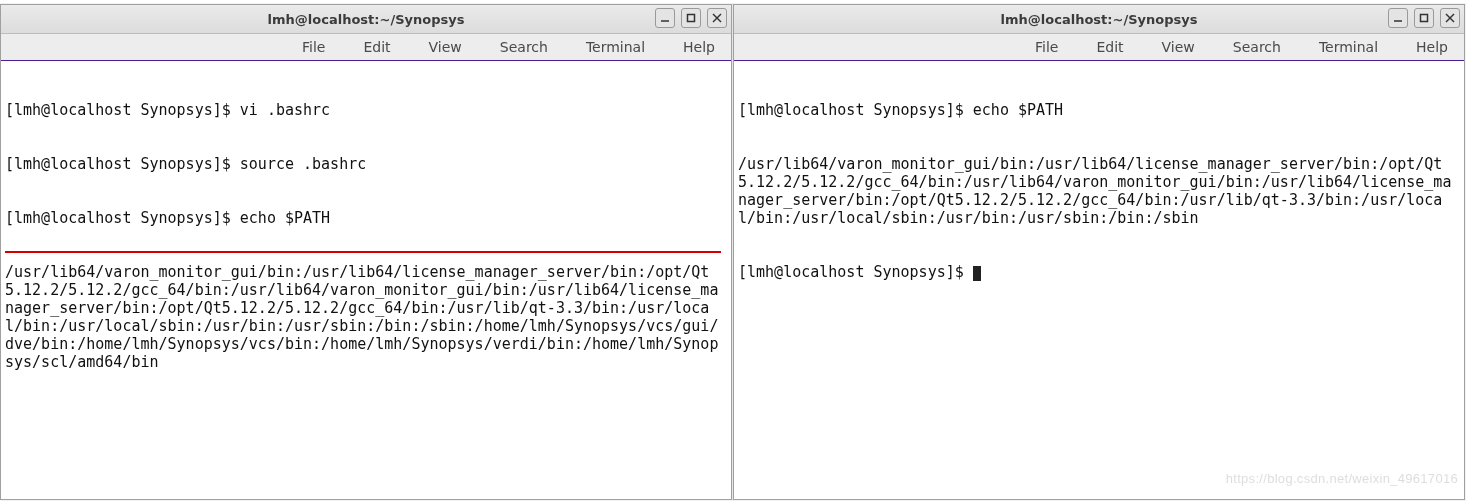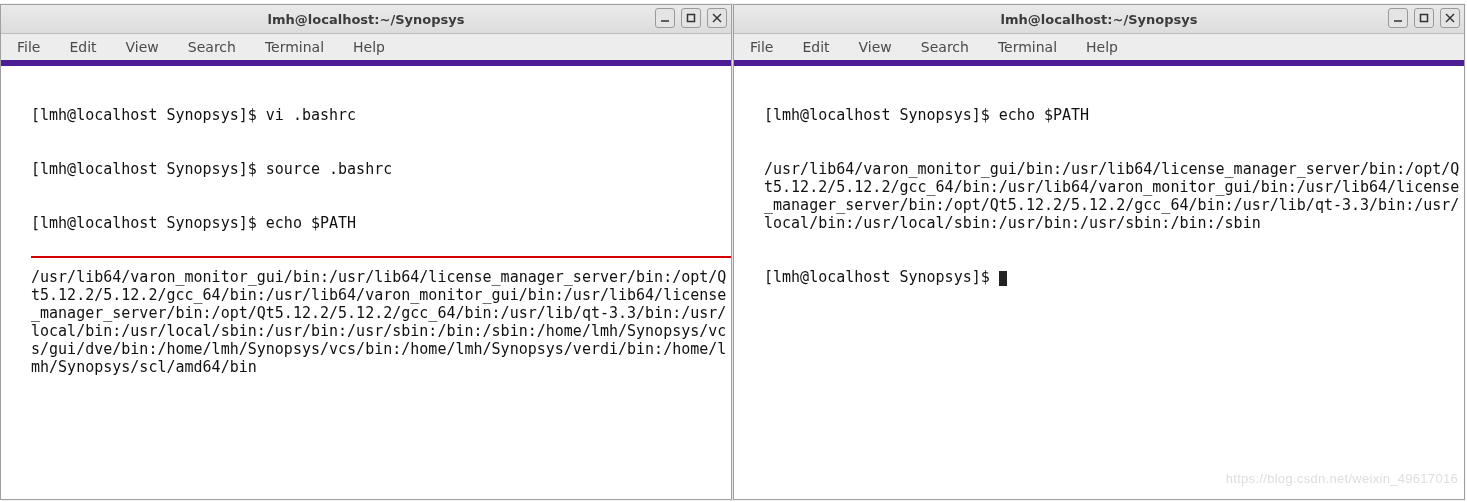--- a/index.html
+++ b/index.html
@@ -5,23 +5,23 @@
   html,body{margin:0;padding:0;font-family:sans-serif;background:#fff;width:1467px;height:502px;overflow:hidden;}
   .desk{position:relative;width:1467px;height:364px;}
   .win{position:absolute;border:1px solid #a0a0a0;box-shadow:0 0 0 1px rgba(0,0,0,.05);background:#fff;display:flex;flex-direction:column;}
   .win-left{left:0;top:4px;width:730px;height:494px;}
   .win-right{left:733px;top:4px;width:730px;height:494px;}
   .titlebar{height:28px;background:linear-gradient(#eaeaea,#dcdcdc);border-bottom:1px solid #bdbdbd;display:flex;align-items:center;font:600 13px/1 "DejaVu Sans",sans-serif;color:#3b3b3b;position:relative;}
   .titlebar .title{flex:1;text-align:center;}
   .titlebar .ctrls{position:absolute;right:4px;top:3px;display:flex;gap:6px;}
   .ctrl{width:18px;height:18px;border:1px solid #9a9a9a;border-radius:3px;background:#e4e4e4;display:flex;align-items:center;justify-content:center;font:11px/1 monospace;color:#333;cursor:pointer;}
   .ctrl svg{width:10px;height:10px;stroke:#333;stroke-width:1.5;fill:none;}
-  .menubar{height:26px;background:#ededed;border-bottom:6px solid #4c1d95;display:flex;align-items:center;padding:0 6px;gap:9px;font:400 14px/1 "DejaVu Sans",sans-serif;color:#4a4a4a;}
+  .menubar{height:26px;background:#ededed;border-bottom:1px solid #4c1d95;display:flex;align-items:center;padding:0 6px;gap:18px;font:400 14px/1 "DejaVu Sans",sans-serif;color:#4a4a4a;justify-content:flex-end;}
   .menuitem{padding:4px 10px;border-radius:3px;cursor:pointer;}
-  .term{flex:1;background:#fff;font:400 15px/18px "DejaVu Sans Mono","Courier New",monospace;color:#111;padding:4px 4px 4px 4px;overflow:hidden;white-space:pre;position:relative;margin-left:26px;}
+  .term{flex:1;background:#fff;font:400 15px/18px "DejaVu Sans Mono","Courier New",monospace;color:#111;padding:4px 4px 4px 4px;overflow:hidden;white-space:pre;position:relative;}
   .term .line{white-space:pre-wrap;word-break:break-all;}
   .underline-red{position:absolute;height:0;border-top:2px solid #d40000;}
   .cursor{display:inline-block;width:8px;height:15px;border:1px solid #222;vertical-align:text-bottom;}
   .cursor.solid{background:#222;border:none;}
   .watermark{position:absolute;right:6px;bottom:14px;font:13px/1 sans-serif;color:rgba(120,120,120,.25);letter-spacing:.3px;}
 </style>
 </head>
 <body>
 
 <div class="desk">

